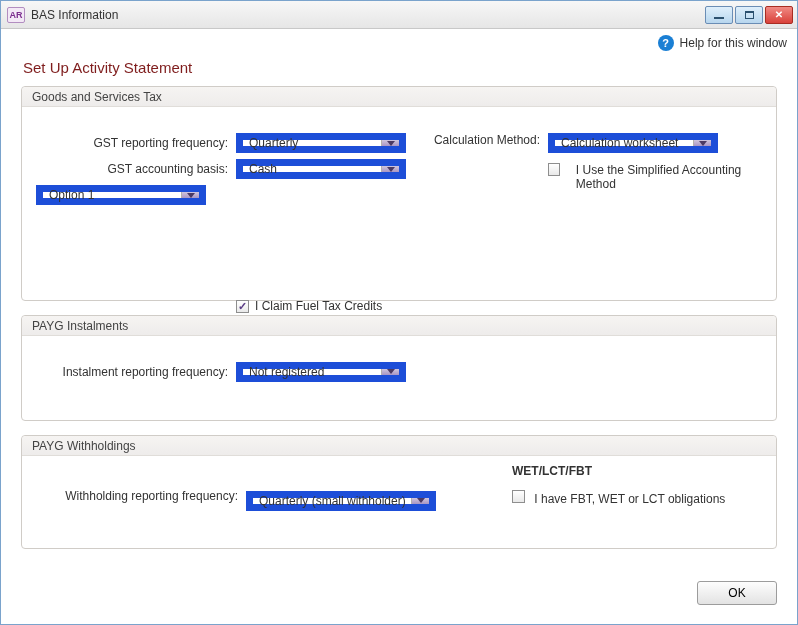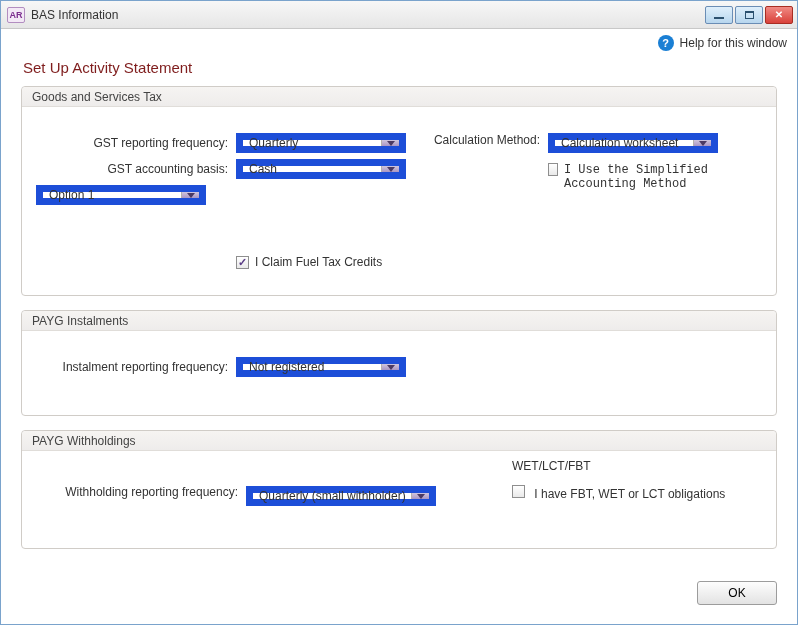--- a/index.html
+++ b/index.html
@@ -168,28 +168,28 @@
   }
   .chkbox.checked::after {
     content: "✓";
     font-size: 11px;
     line-height: 1;
     color: #5b3d86;
     font-weight: bold;
   }
   .gst-right-row { display:flex; align-items:flex-start; margin:6px 0;}
   .spacer-ftc { height: 44px; }
-  .ftc-row { display:flex; align-items:center; margin-left:200px; position:relative;}
+  .ftc-row { display:flex; align-items:center; margin-left:200px; position:relative;margin-top:44px;}
   .circle-annot {
     position: absolute;
     left: 172px; top: 232px;
     width: 210px; height: 80px;
     pointer-events: none;
   }
-  .bold { font-weight: normal; }
+  .bold { font-weight: bold; }
   .footer {
     display: flex;
     justify-content: flex-end;
     padding: 6px 20px 19px;
     border-top: 0;
   }
   .ok-btn {
     width: 80px; height: 24px;
     border: 1px solid #9c9c9c;
     border-radius: 3px;
@@ -274,21 +274,21 @@
             <span class="lbl2">Calculation Method:</span>
             <div class="select">
               <span>Calculation worksheet</span>
               <span class="arrow">
                   <span class="tri"></span>
                 </span>
             </div>
           </div>
           <div class="gst-right-row" style="margin-left:120px; margin-top:10px;">
             <span class="chkbox"></span>
-            <span style="margin-left:6px;font-family:Liberation Mono, monospace;">I Use the Simplified Accounting Method</span>
+            <span style="margin-left:16px;">I Use the Simplified Accounting Method</span>
           </div>
         </div>
       </div>
 
       <svg class="circle-annot" viewBox="0 0 210 80">
         <path d="M 110 8
                  C 60 -4, 8 18, 14 44
                  C 20 72, 90 82, 140 70
                  C 188 58, 200 26, 160 12
                  C 140 4, 118 4, 108 8" fill="none" stroke="#d81b77" stroke-width="5" stroke-linecap="round"></path>

